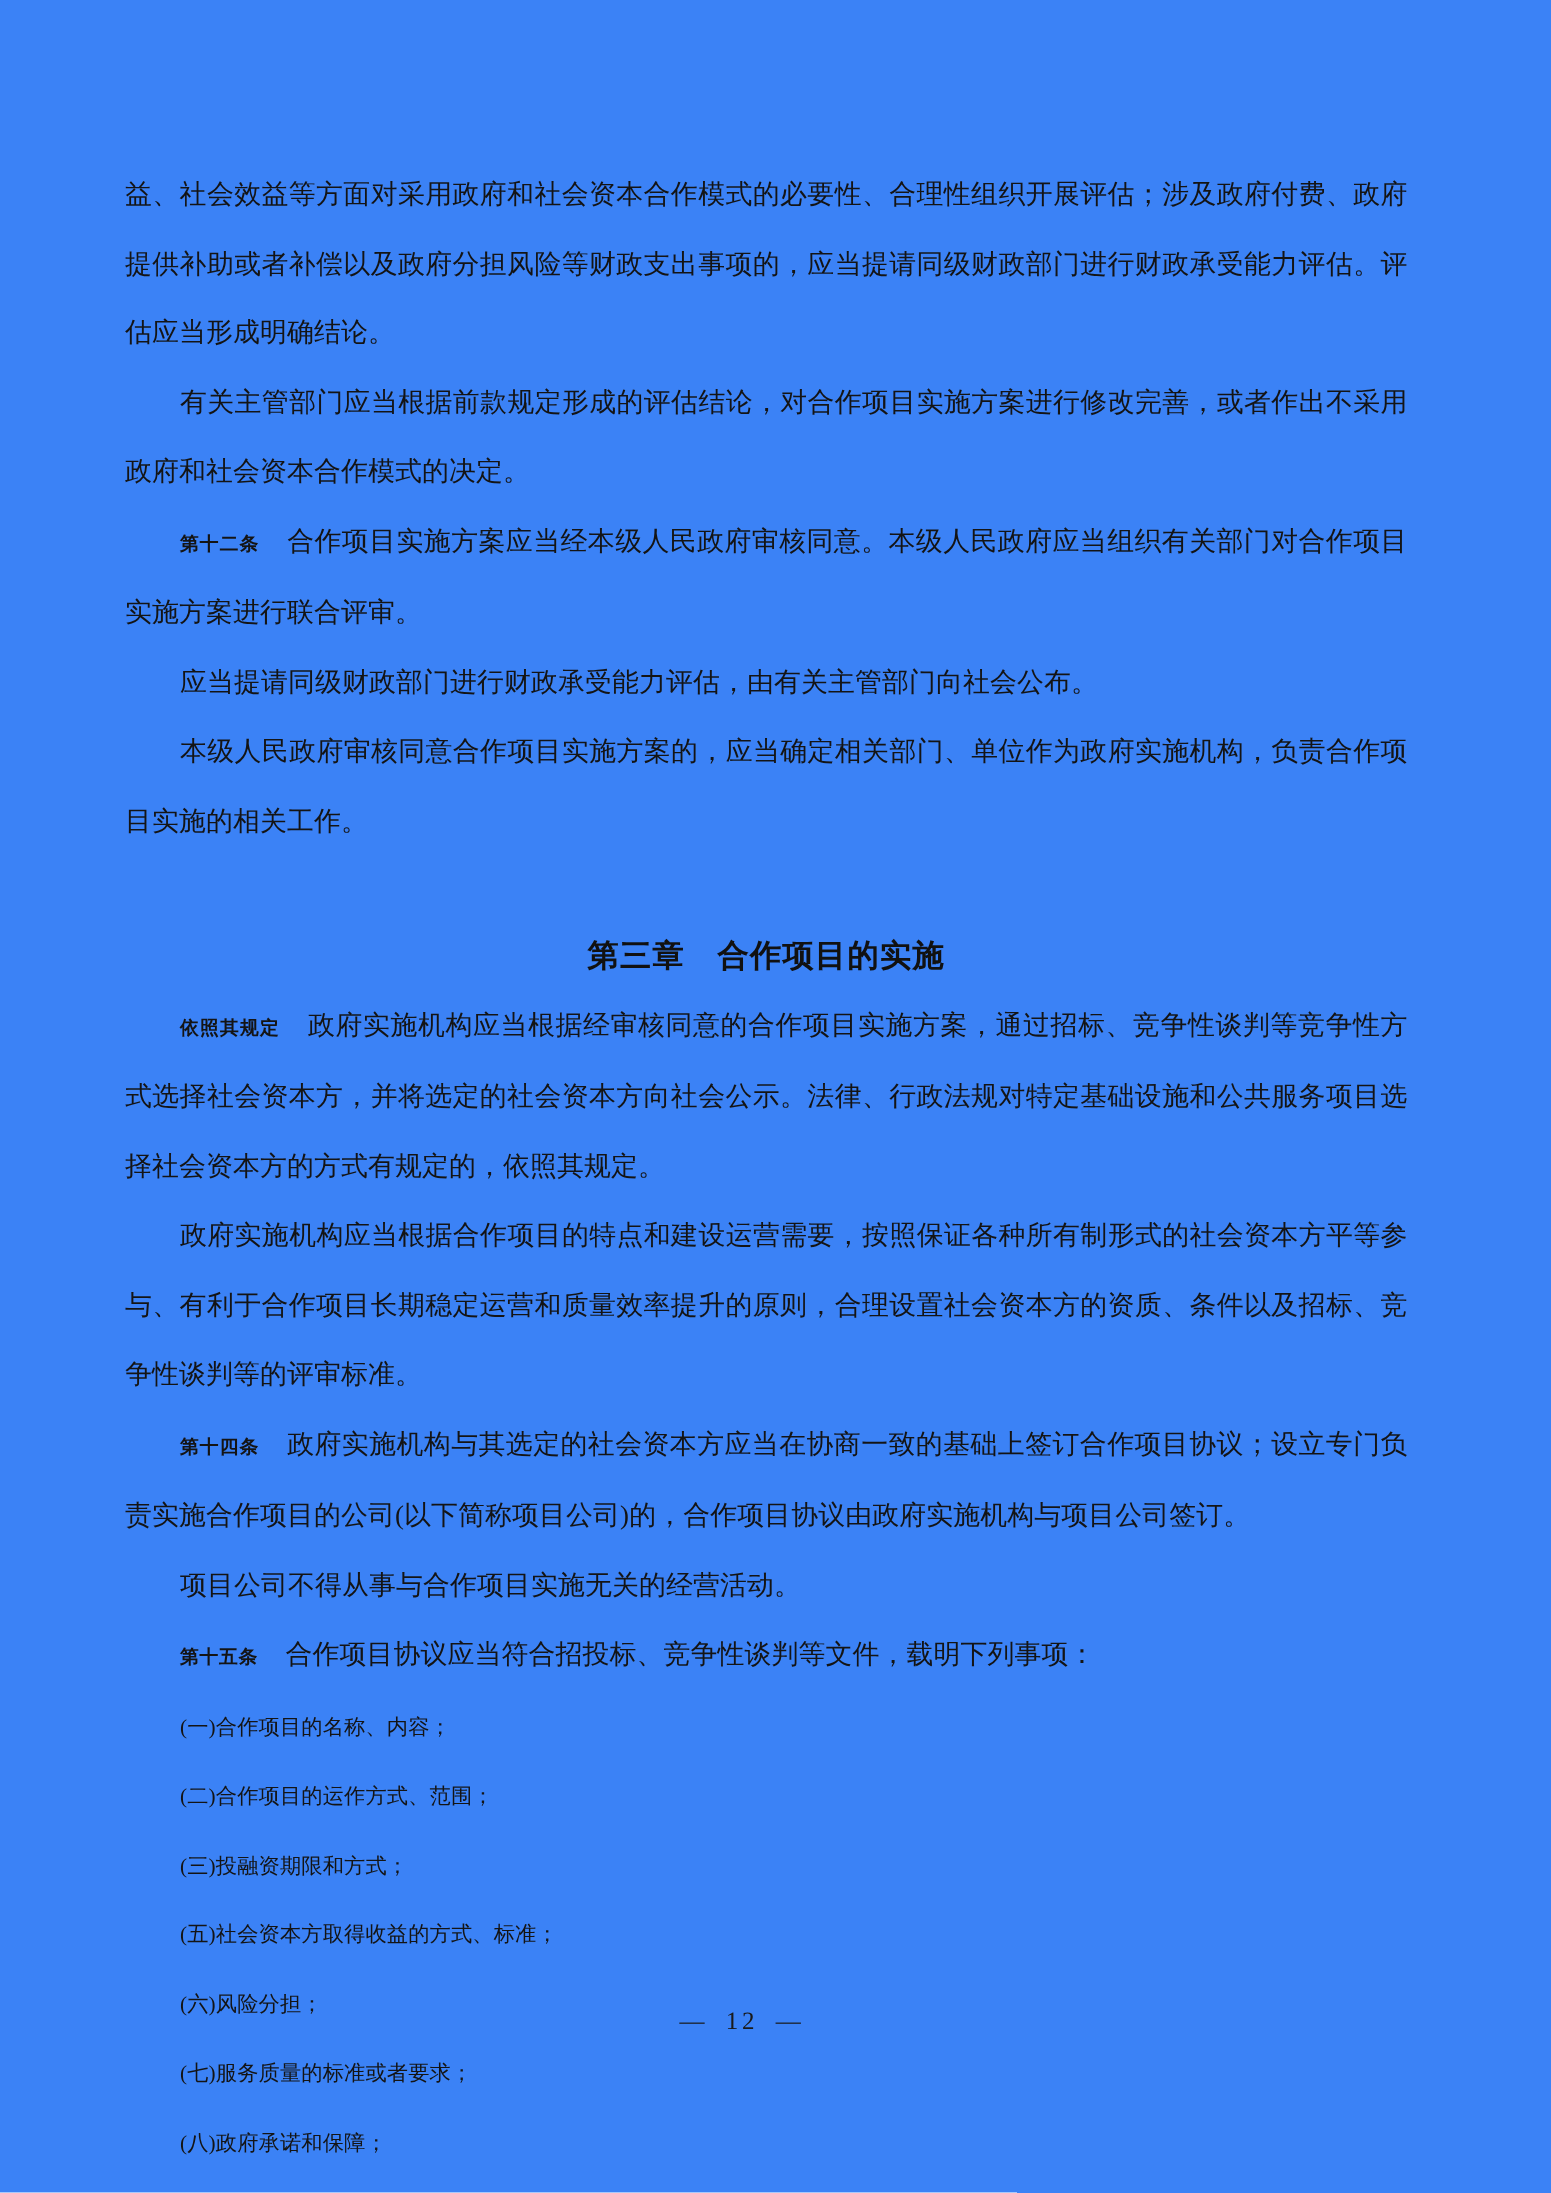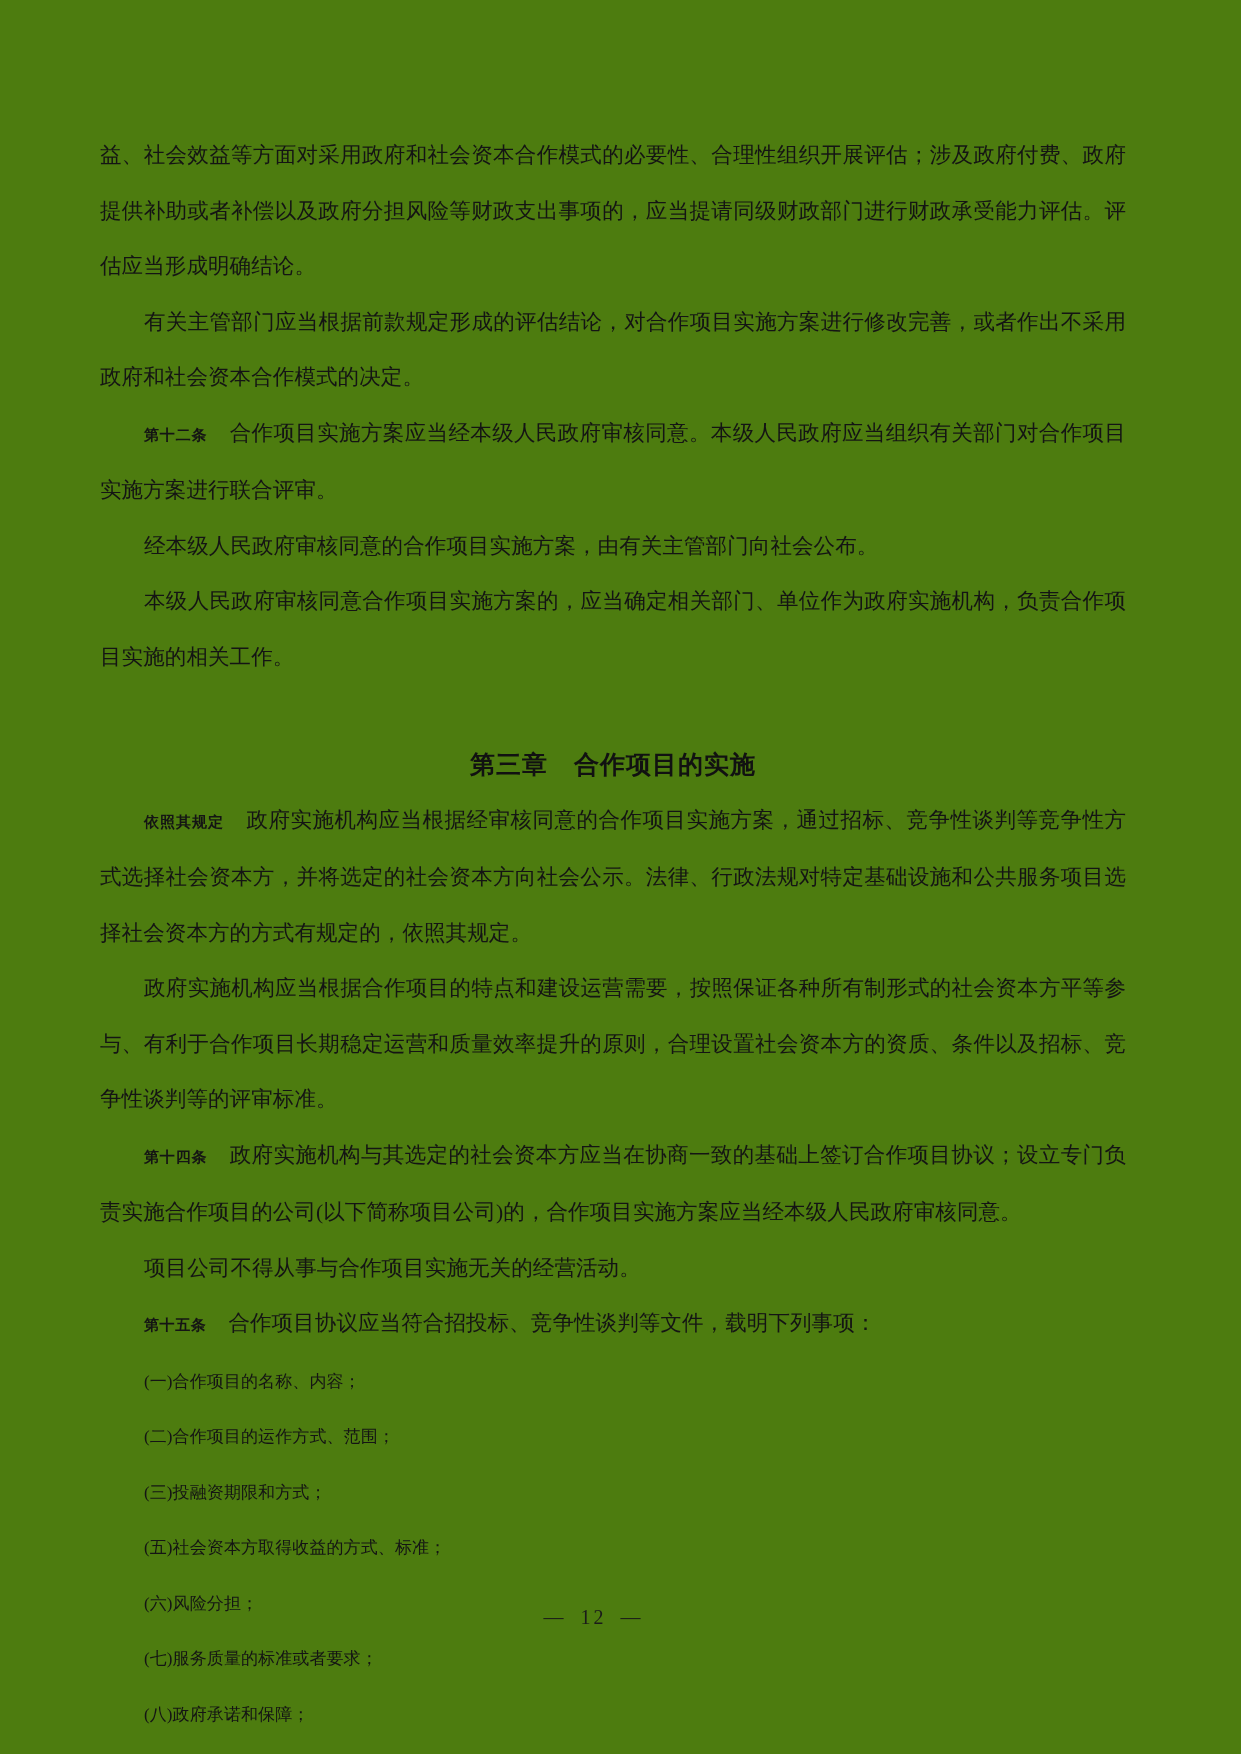--- a/index.html
+++ b/index.html
@@ -4,21 +4,21 @@
 <style>
   html, body {
     margin: 0;
     padding: 0;
     background: #ffffff;
   }
   .page {
     position: relative;
     width: 1241px;
     height: 1754px;
-    background: #4d7c0f;
+    background: #3b82f6;
     box-sizing: border-box;
     overflow: hidden;
   }
   .content {
     position: absolute;
     left: 100px;
     top: 128px;
     width: 1026px;
   }
   .para {
@@ -95,35 +95,35 @@
 <div class="page">
 
   <div class="content">
 
     <p class="para">益、社会效益等方面对采用政府和社会资本合作模式的必要性、合理性组织开展评估；涉及政府付费、政府提供补助或者补偿以及政府分担风险等财政支出事项的，应当提请同级财政部门进行财政承受能力评估。评估应当形成明确结论。</p>
 
     <p class="para indent">有关主管部门应当根据前款规定形成的评估结论，对合作项目实施方案进行修改完善，或者作出不采用政府和社会资本合作模式的决定。</p>
 
     <p class="para indent"><span class="art">第十二条</span><span class="gap"></span><span>合作项目实施方案应当经本级人民政府审核同意。本级人民政府应当组织有关部门对合作项目实施方案进行联合评审。</span></p>
 
-    <p class="para indent">经本级人民政府审核同意的合作项目实施方案，由有关主管部门向社会公布。</p>
+    <p class="para indent">应当提请同级财政部门进行财政承受能力评估，由有关主管部门向社会公布。</p>
 
     <p class="para indent">本级人民政府审核同意合作项目实施方案的，应当确定相关部门、单位作为政府实施机构，负责合作项目实施的相关工作。</p>
 
     <div class="spacer-before-chapter"></div>
 
     <p class="chapter"><span>第三章</span><span class="chgap"></span><span>合作项目的实施</span></p>
 
     <div class="spacer-after-chapter"></div>
 
     <p class="para indent"><span class="art">依照其规定</span><span class="gap"></span><span>政府实施机构应当根据经审核同意的合作项目实施方案，通过招标、竞争性谈判等竞争性方式选择社会资本方，并将选定的社会资本方向社会公示。法律、行政法规对特定基础设施和公共服务项目选择社会资本方的方式有规定的，依照其规定。</span></p>
 
     <p class="para indent">政府实施机构应当根据合作项目的特点和建设运营需要，按照保证各种所有制形式的社会资本方平等参与、有利于合作项目长期稳定运营和质量效率提升的原则，合理设置社会资本方的资质、条件以及招标、竞争性谈判等的评审标准。</p>
 
-    <p class="para indent"><span class="art">第十四条</span><span class="gap"></span><span>政府实施机构与其选定的社会资本方应当在协商一致的基础上签订合作项目协议；设立专门负责实施合作项目的公司(以下简称项目公司)的，合作项目实施方案应当经本级人民政府审核同意。</span></p>
+    <p class="para indent"><span class="art">第十四条</span><span class="gap"></span><span>政府实施机构与其选定的社会资本方应当在协商一致的基础上签订合作项目协议；设立专门负责实施合作项目的公司(以下简称项目公司)的，合作项目协议由政府实施机构与项目公司签订。</span></p>
 
     <p class="para indent">项目公司不得从事与合作项目实施无关的经营活动。</p>
 
     <p class="para indent"><span class="art">第十五条</span><span class="gap"></span><span>合作项目协议应当符合招投标、竞争性谈判等文件，载明下列事项：</span></p>
 
     <p class="listitem">(一)合作项目的名称、内容；</p>
     <p class="listitem">(二)合作项目的运作方式、范围；</p>
     <p class="listitem">(三)投融资期限和方式；</p>
     <p class="listitem">(五)社会资本方取得收益的方式、标准；</p>
     <p class="listitem">(六)风险分担；</p>

